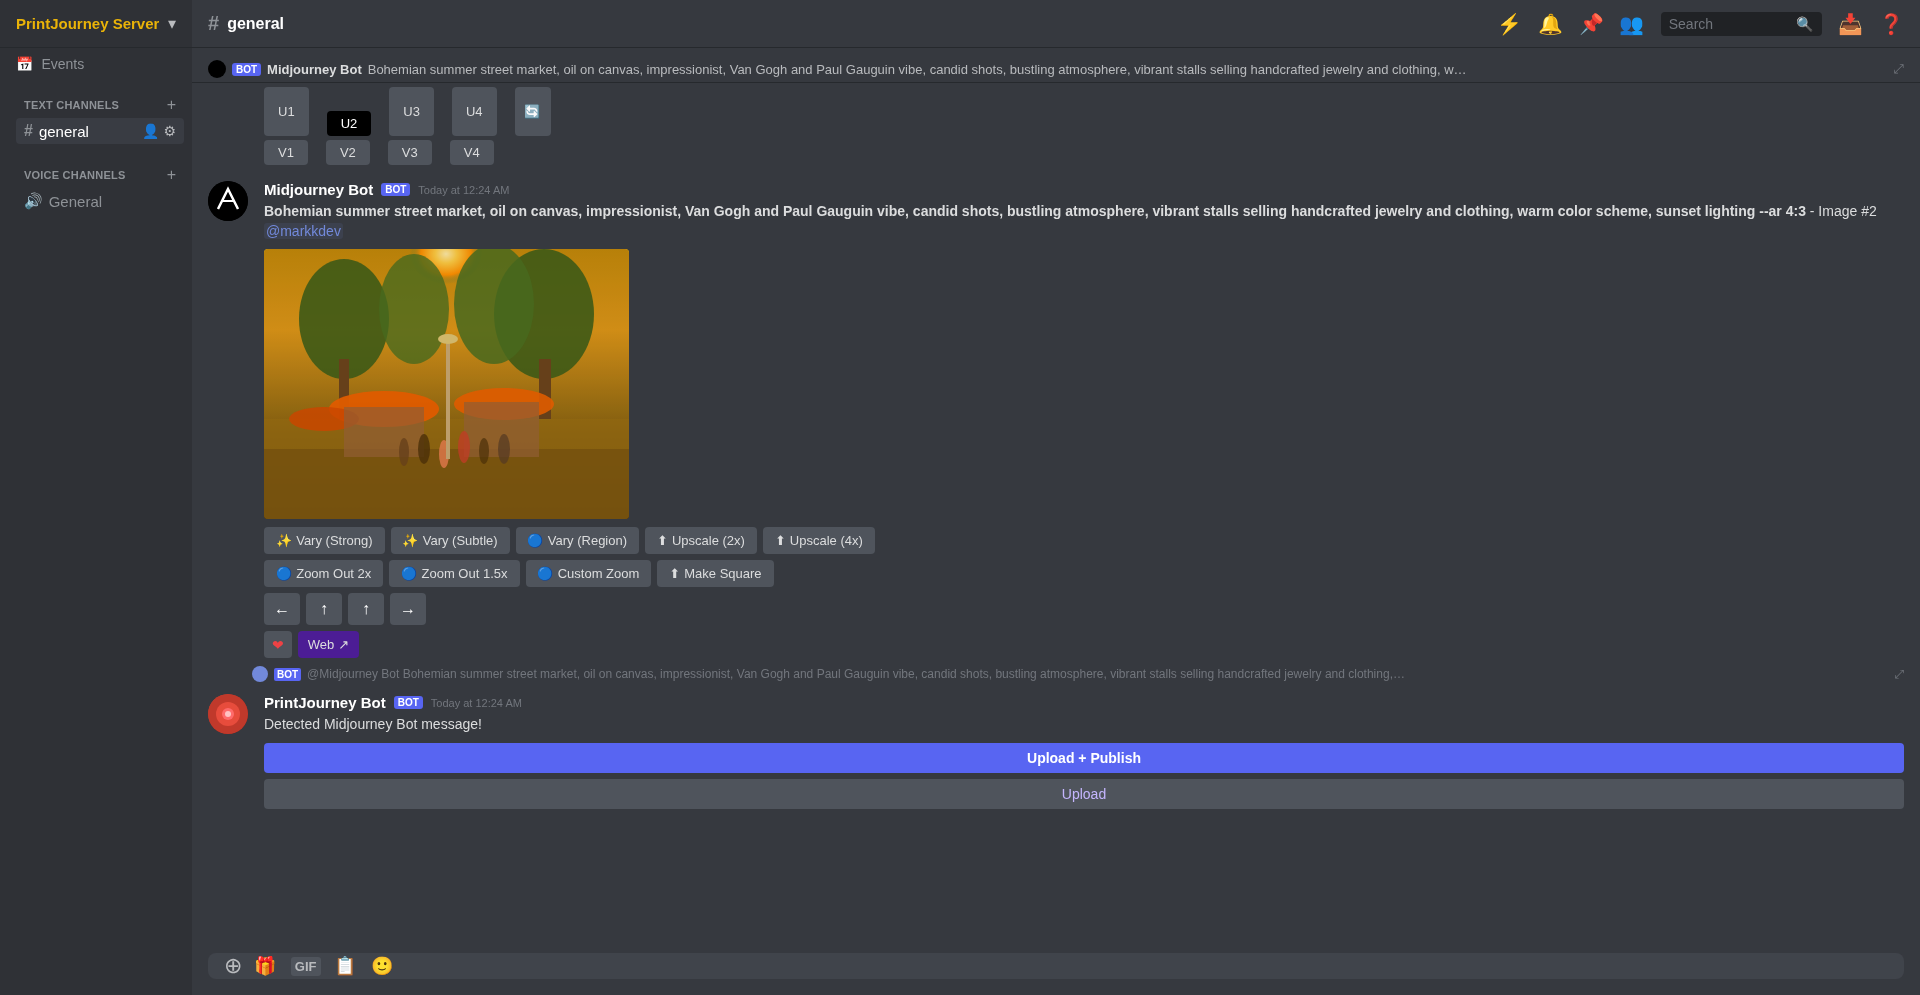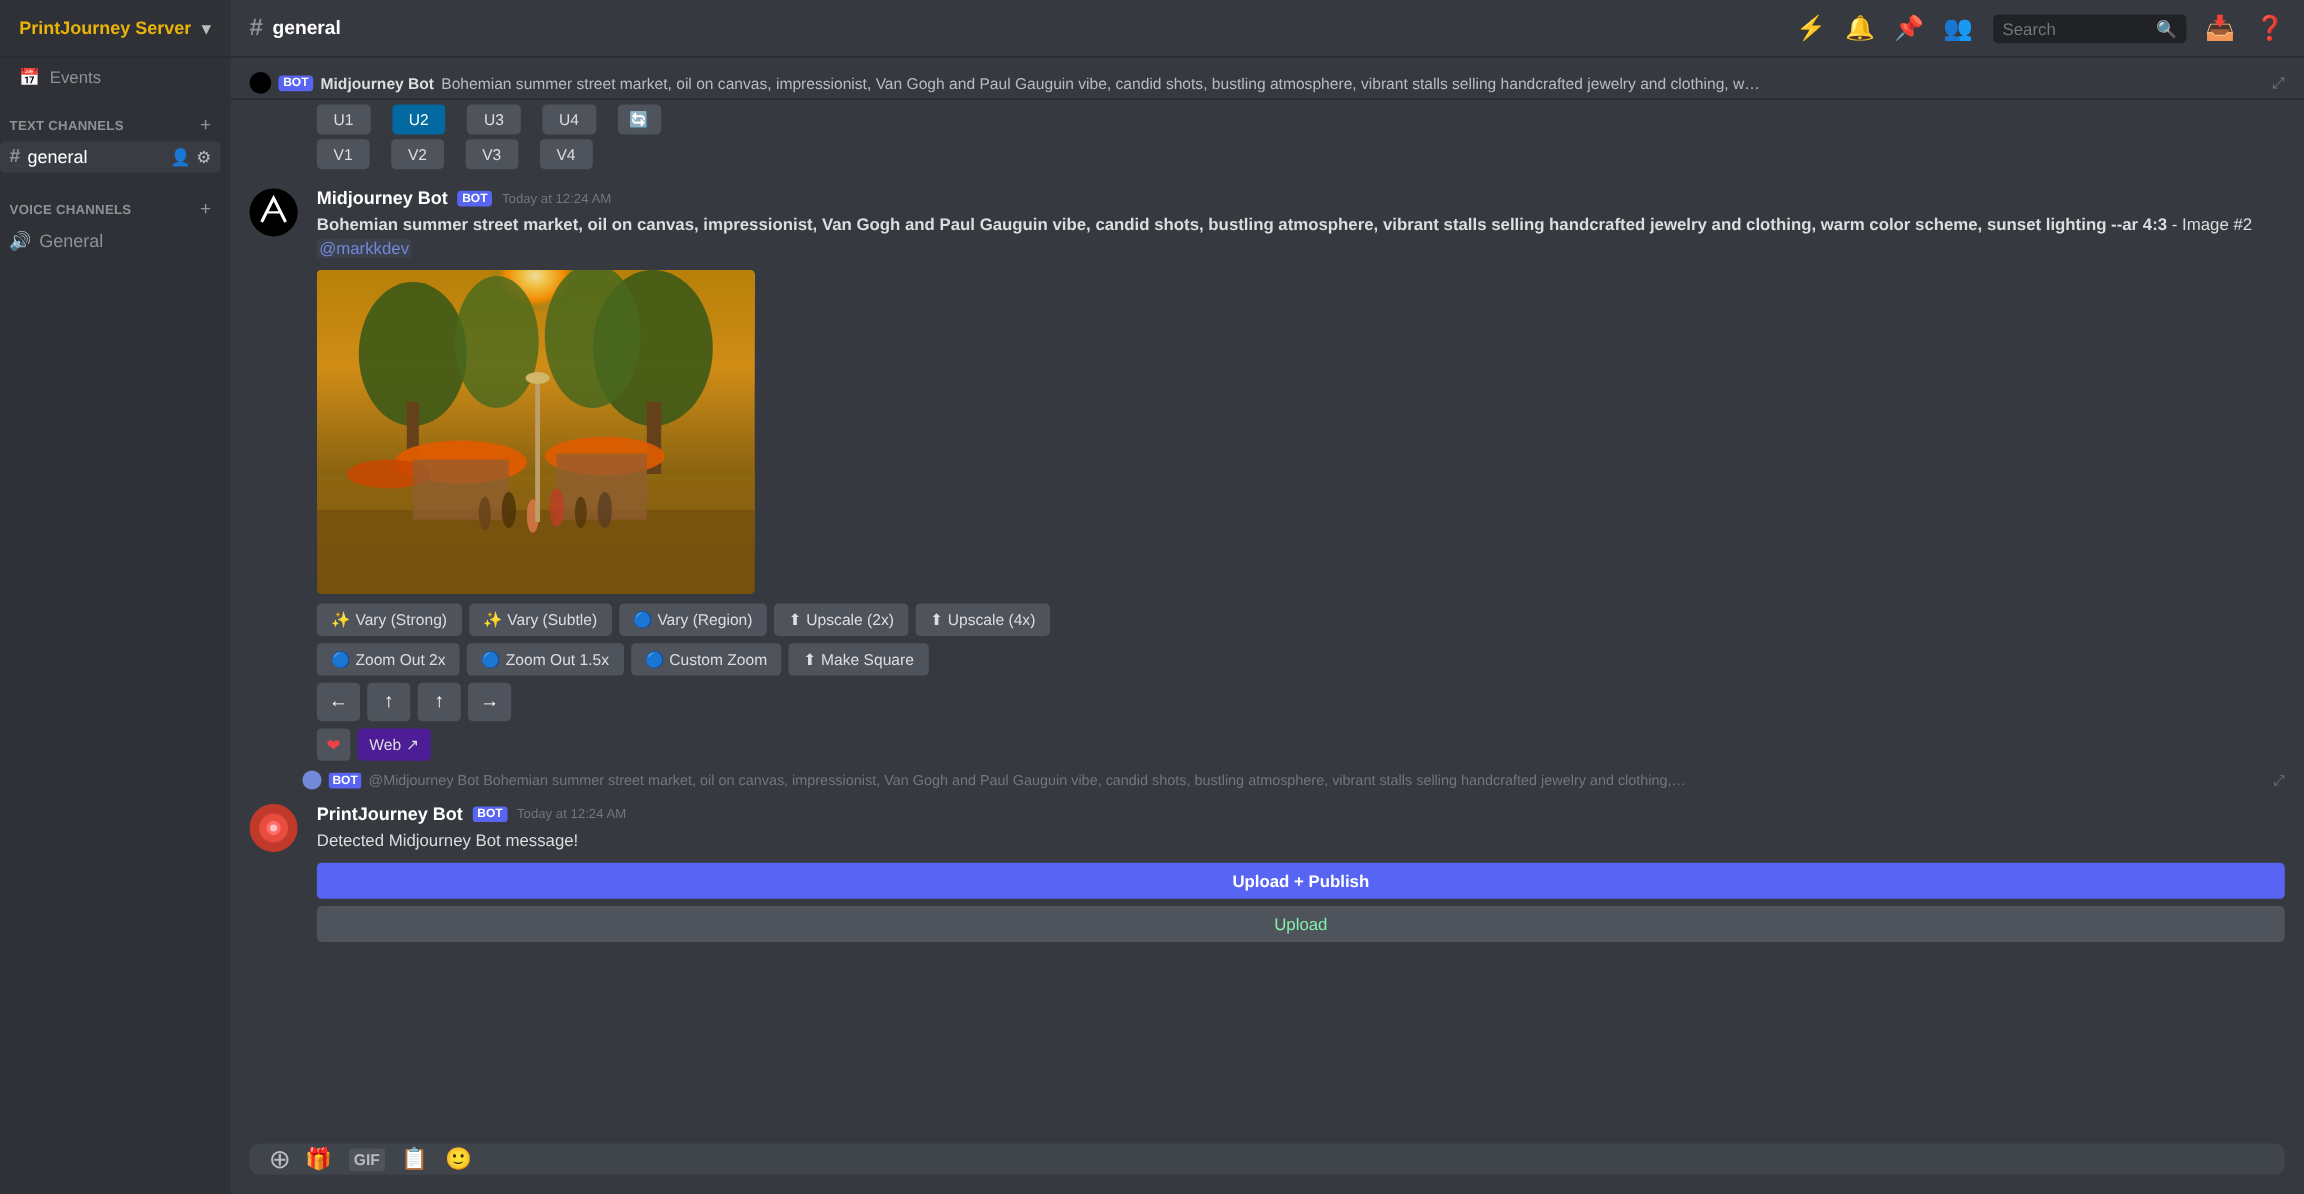--- a/index.html
+++ b/index.html
@@ -43,21 +43,21 @@
       overflow: hidden;
       text-overflow: ellipsis;
     }
 
     .server-header-icon {
       color: #b9bbbe;
       font-size: 16px;
     }
 
     .sidebar-section {
-      padding: 16px 8px 4px 0;
+      padding: 16px 8px 4px 16px;
     }
 
     .sidebar-section-header {
       display: flex;
       align-items: center;
       justify-content: space-between;
       padding: 0 8px;
       margin-bottom: 4px;
     }
 
@@ -320,22 +320,23 @@
       background: #4f545c;
       color: #dcddde;
       border: none;
       border-radius: 4px;
       padding: 5px 14px;
       font-size: 13px;
       cursor: pointer;
     }
 
     .grid-btn.active {
-      background: #0369a1;
+      background: #000000;
       color: #fff;
+      margin-top: 24px;
     }
 
     
     .message-image {
       width: 365px;
       height: 270px;
       border-radius: 4px;
       object-fit: cover;
       display: block;
       background: #2f3136;
@@ -429,21 +430,21 @@
       border: none;
       border-radius: 4px;
       padding: 7px 16px;
       font-size: 14px;
       font-weight: 600;
       cursor: pointer;
     }
 
     .upload-btn-secondary {
       background: #4f545c;
-      color: #86efac;
+      color: #c4b5fd;
       border: none;
       border-radius: 4px;
       padding: 7px 28px;
       font-size: 14px;
       cursor: pointer;
     }
 
     
     .top-notification {
       background: #36393f;

